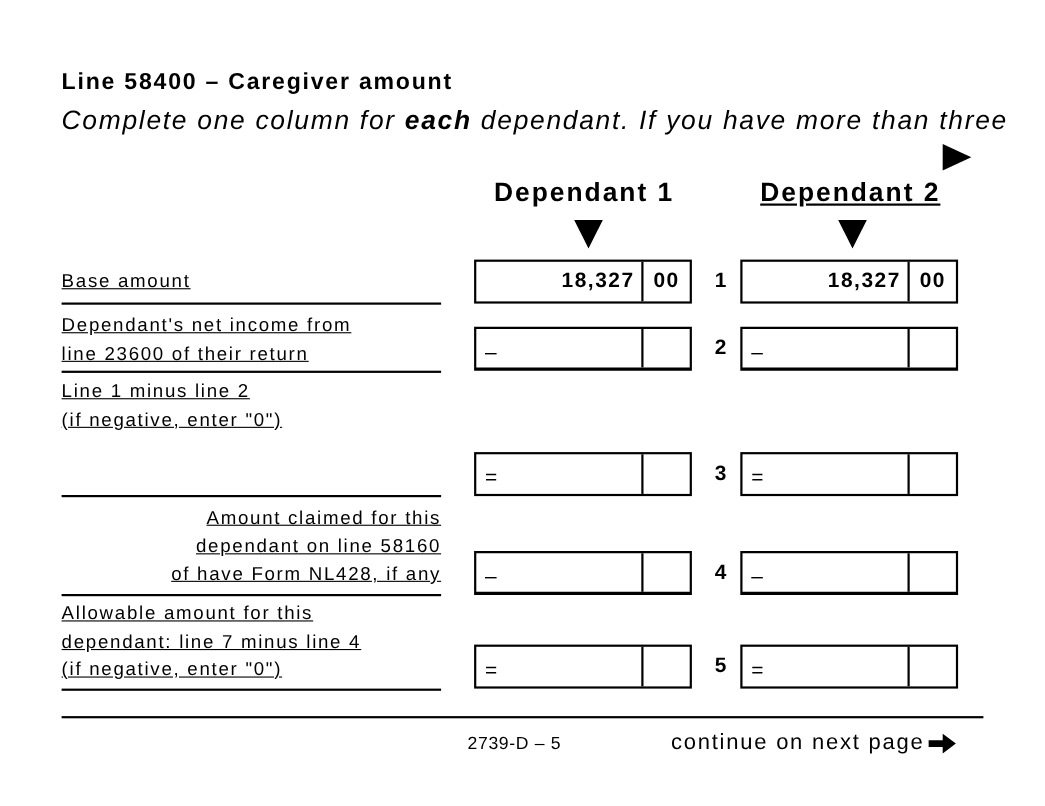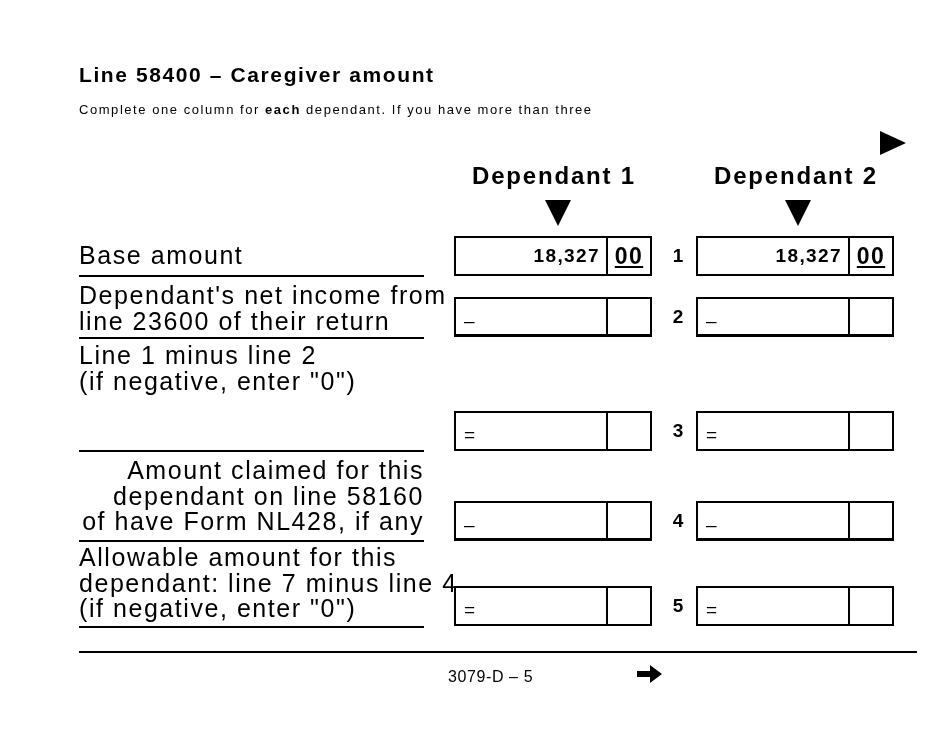--- a/index.html
+++ b/index.html
@@ -8,34 +8,35 @@
       background: #ffffff;
     }
     body {
       width: 950px;
       height: 733px;
       position: relative;
       overflow: hidden;
       font-family: "Liberation Sans", "DejaVu Sans", sans-serif;
       color: #000;
     }
-    .abs { position: absolute; margin-left: 23px; }
+    .abs { position: absolute; }
     .title {
       left: 56px; top: 63px;
       font-size: 21px;
       font-weight: bold;
       letter-spacing: 1.6px;
       white-space: nowrap;
     }
     .intro {
       left: 56px; top: 97px;
-      font-size: 13px;
+      font-size: 24px;
       letter-spacing: 1.55px;
       line-height: 26px;
       white-space: nowrap;
+      font-style: italic;
     }
     .intro b { font-weight: bold; }
     .next-arrow {
       left: 857px; top: 131px;
       width: 0; height: 0;
       border-top: 12px solid transparent;
       border-bottom: 12px solid transparent;
       border-left: 26px solid #000;
     }
     .col-head {
@@ -49,26 +50,27 @@
     }
     .down-arrow {
       width: 0; height: 0;
       border-left: 13px solid transparent;
       border-right: 13px solid transparent;
       border-top: 26px solid #000;
     }
     .label {
       left: 56px;
       width: 345px;
-      font-size: 25px;
+      font-size: 17px;
       letter-spacing: 1.55px;
       line-height: 25.5px;
       white-space: nowrap;
       border-bottom: 2px solid #000;
       box-sizing: border-box;
+      text-decoration: underline;
     }
     .label b { font-weight: bold; }
     .box {
       height: 40px;
       border: 2px solid #000;
       box-sizing: border-box;
       display: flex;
       background: #fff;
     }
     .box.thick-bottom { border-bottom-width: 3px; }
@@ -87,24 +89,23 @@
     .box .dollars .op {
       font-weight: normal;
       font-size: 19px;
       margin-top: 8px;
     }
     .box .cents {
       flex: 1;
       display: flex;
       align-items: center;
       justify-content: center;
-      font-size: 23px;
+      font-size: 19px;
       font-weight: bold;
       letter-spacing: 1.4px;
-      text-decoration: underline;
     }
     .line-num {
       left: 645px;
       width: 20px;
       text-align: center;
       font-size: 19px;
       font-weight: bold;
     }
     .footer-rule {
       left: 56px; top: 651px;
@@ -131,21 +132,21 @@
 </head>
 <body>
 
 <div class="abs title">Line 58400 – Caregiver amount</div>
 <div class="abs intro">
   <div><span>Complete one column for </span><b>each</b><span> dependant. If you have more than three</span></div>
 </div>
 <div class="abs next-arrow"></div>
 
 <div class="abs col-head" style="left:431px;">Dependant 1</div>
-<div class="abs col-head" style="left:673px;">Dependant 2</div>
+<div class="abs col-head" style="left:673px;text-decoration:underline;">Dependant 2</div>
 <div class="abs down-arrow" style="left:522px; top:200px;"></div>
 <div class="abs down-arrow" style="left:762px; top:200px;"></div>
 
 <div class="abs label" style="top:243px; height:34px;">
   <div>Base amount</div>
 </div>
 <div class="abs box" style="left:431px; top:236px; width:198px;">
   <div class="dollars right">18,327</div>
   <div class="cents">00</div>
 </div>
@@ -223,18 +224,19 @@
 </div>
 <div class="abs line-num" style="top:595px;">5</div>
 <div class="abs box" style="left:673px; top:586px; width:198px;">
   <div class="dollars">
       <span class="op">=</span>
     </div>
   <div class="cents"></div>
 </div>
 
 <div class="abs footer-rule"></div>
-<div class="abs page-num">3079-D – 5</div>
+<div class="abs page-num">2739-D – 5</div>
 <div class="abs continue">
+  <span>continue on next page</span>
   <svg width="26" height="20" viewBox="0 0 26 20">
     <path d="M0 7 H13 V1 L25 10 L13 19 V13 H0 Z" fill="#000"></path>
   </svg>
 </div>
 
 </body></html>

